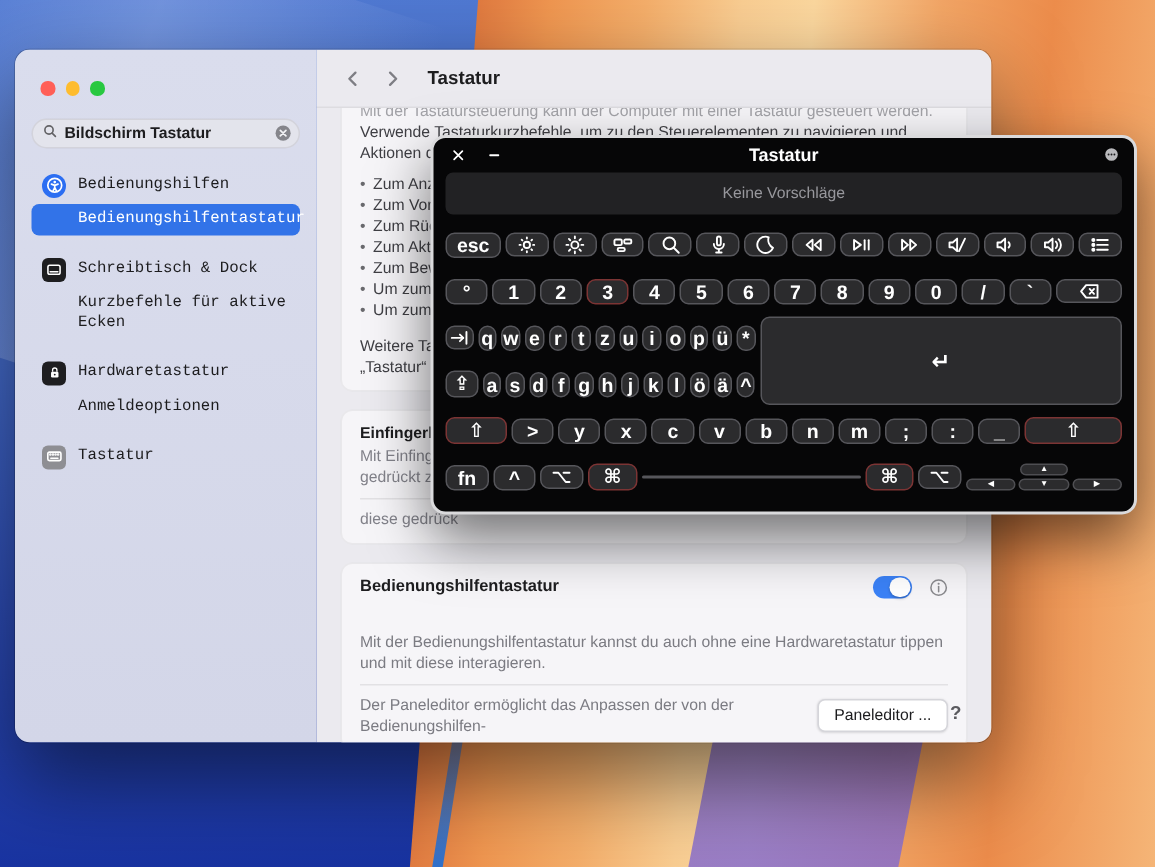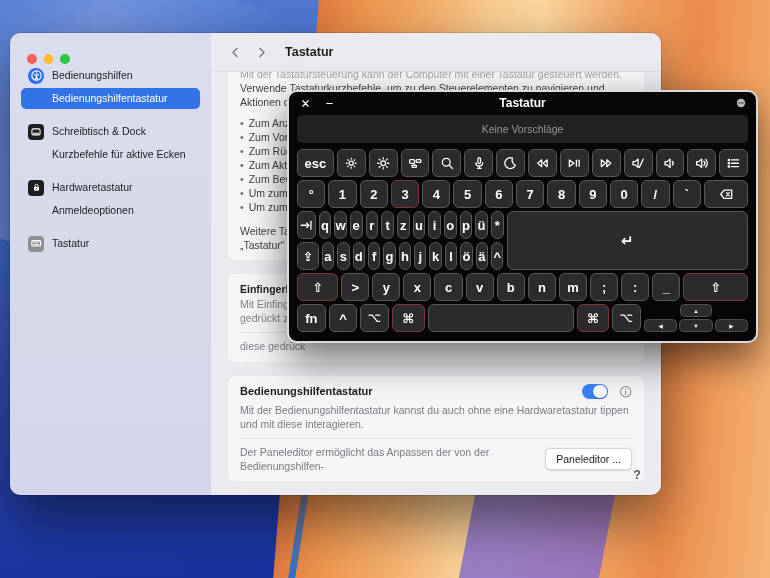--- a/index.html
+++ b/index.html
@@ -23,21 +23,21 @@
   .sidebar{width:201px;flex:none;background:linear-gradient(180deg,#dadded 0%,#d3d6e8 100%);
        padding:0 11px;box-sizing:border-box;position:relative;}
   .lights{display:flex;gap:7px;padding:21px 0 0 6px;}
   .light{width:9.5px;height:9.5px;border-radius:50%;}
   .light.red{background:#ff5f57;}.light.yellow{background:#febc2e;}.light.green{background:#28c840;}
   .search{margin-top:15px;height:20px;background:#e3e4ec;border:.5px solid rgba(0,0,0,.07);
        border-radius:10px;display:flex;align-items:center;padding:0 5px 0 6px;gap:4px;box-sizing:border-box;}
   .search svg{flex:none;}
   .search input{flex:1;min-width:0;border:none;background:transparent;outline:none;
        font:600 10.5px "Liberation Sans","DejaVu Sans",sans-serif;color:#1d1d1f;padding:0;}
-  .side-list{display:flex;flex-direction:column;}
+  .side-list{margin-top:13px;display:flex;flex-direction:column;font-family:Liberation Mono, monospace;}
   .side-item{display:flex;align-items:center;gap:8px;padding:4px 7px;border-radius:5px;
        font-size:10.5px;color:#1c1c1e;cursor:default;}
   .side-item.indent{padding-left:31px;}
   .side-item.gap{margin-top:11px;}
   .side-item.selected{background:#3273e8;color:#fff;}
   .side-icon{width:16px;height:16px;border-radius:4px;flex:none;display:flex;align-items:center;justify-content:center;}
   .side-icon[data-name="accessibility-icon"]{background:#2c6ef2;border-radius:50%;}
   .side-icon[data-name="desktop-dock-icon"]{background:#1e1e20;}
   .side-icon[data-name="lock-icon"]{background:#1e1e20;}
   .side-icon[data-name="keyboard-icon"]{background:#8e8e93;}
@@ -61,39 +61,39 @@
   .sec-desc{color:#82828a;line-height:13.5px;margin-top:2px;}
   .divider{height:1px;background:rgba(0,0,0,.08);margin:7px 0;}
   .card3-row1{display:flex;align-items:center;}
   .card3-title{font-weight:600;font-size:11px;color:#1d1d1f;flex:1;}
   .toggle{width:26px;height:15.5px;border-radius:8px;background:#c7c7cc;position:relative;flex:none;}
   .toggle.on{background:#3b82f7;}
   .toggle .knob{position:absolute;top:1px;width:13.5px;height:13.5px;border-radius:50%;background:#fff;
        box-shadow:0 1px 2px rgba(0,0,0,.25);left:1px;}
   .toggle.on .knob{left:auto;right:1px;}
   .info{margin-left:11px;flex:none;display:flex;}
-  .desc{color:#7b7b82;line-height:13.5px;margin-top:5px;}
+  .desc{color:#7b7b82;line-height:13.5px;margin-top:23px;}
   .panel-row{display:flex;align-items:flex-start;gap:12px;}
   .panel-text{flex:1;color:#7b7b82;line-height:13.5px;}
   .btn{flex:none;background:#ffffff;border:1px solid #d5d5da;border-radius:5px;padding:3px 10px;
        font-size:10.5px;color:#1d1d1f;box-shadow:0 .5px 1.5px rgba(0,0,0,.12);margin-top:2px;cursor:default;}
   .help{position:absolute;right:20px;bottom:13px;font-size:12.5px;font-weight:700;color:#5b5b60;}
 
   
   .kb{position:absolute;left:287px;top:90px;width:471px;height:253px;box-sizing:border-box;
       background:#060607;border:2px solid #dadadc;border-radius:10px;
       box-shadow:0 16px 38px rgba(0,0,0,.55);overflow:hidden;}
   .kb-titlebar{height:22px;position:relative;display:flex;align-items:center;padding:0 9px;gap:10px;}
   .kb-title{position:absolute;left:0;right:0;text-align:center;font-size:12px;font-weight:700;color:#fff;pointer-events:none;}
   .kb-tb-btn{display:flex;align-items:center;justify-content:center;width:14px;height:14px;z-index:1;}
   .kb-more{margin-left:auto;z-index:1;display:flex;}
   .kb-suggest{margin:1px 8px 0;height:28px;background:#222224;border-radius:5px;
       display:flex;align-items:center;justify-content:center;font-size:10.5px;color:#97979c;}
   .kb-keys{padding:6px 8px 0;display:flex;flex-direction:column;gap:3px;}
-  .krow{display:flex;gap:3px;height:28px;}
+  .krow{display:flex;gap:3px;height:28px;align-items:center;}
   .kb-mid{display:flex;gap:3px;height:59px;}
   .kb-midrows{flex:1;display:flex;flex-direction:column;gap:3px;min-width:0;}
   .key{flex:1 1 0;min-width:0;background:#2b2b2d;border:1.5px solid #56565b;border-radius:6px;
       display:flex;align-items:center;justify-content:center;color:#fff;
       font-size:13px;font-weight:600;box-sizing:border-box;}
   .key.red{border-color:#7c3434;}
   .key svg{width:14.5px;height:14.5px;}
   .key.return{flex:0 0 35px;font-size:15px;}
   .arrow-cluster{flex:0 0 104px;display:flex;flex-direction:column;gap:2px;}
   .arow{display:flex;gap:2px;flex:1;justify-content:center;}
@@ -110,20 +110,33 @@
   <div class="wall-edge" data-name="wallpaper-blue-edge"></div>
   <div class="wall-purple" data-name="wallpaper-purple-band"></div>
 </div>
 
 <div class="win" data-name="system-settings-window">
   <div class="sidebar" data-name="sidebar">
     <div class="lights" data-name="window-controls">
       <div class="light red" data-name="close-window-button"></div>
       <div class="light yellow" data-name="minimize-window-button"></div>
       <div class="light green" data-name="zoom-window-button"></div>
+    </div>
+    <div class="search" data-name="sidebar-search-field">
+      <span data-name="search-icon"><svg viewBox="0 0 16 16" width="11" height="11" fill="none" stroke="#636366" stroke-width="1.6" stroke-linecap="round">
+            <circle cx="6.8" cy="6.8" r="4"></circle>
+            <line x1="9.8" y1="9.8" x2="13" y2="13"></line>
+          </svg></span>
+      <input data-name="search-input" value="Bildschirm Tastatur" style="">
+      <span data-name="clear-search-icon" style="display:flex;">
+          <svg viewBox="0 0 16 16" width="11.5" height="11.5">
+            <circle cx="8" cy="8" r="7" fill="#85858b"></circle>
+            <path d="M5.4 5.4 L10.6 10.6 M10.6 5.4 L5.4 10.6" stroke="#f2f2f4" stroke-width="1.6" stroke-linecap="round"></path>
+          </svg>
+        </span>
     </div>
     <div class="side-list" id="side-list" data-name="sidebar-list">
         <div class="side-item" data-name="sidebar-item-bedienungshilfen">
           <div class="side-icon" data-name="accessibility-icon">
             <svg viewBox="0 0 16 16" fill="none" stroke="#fff" stroke-width="1.4" stroke-linecap="round" stroke-linejoin="round" width="13" height="13">
               <circle cx="8" cy="8" r="5.7"></circle>
               <circle cx="8" cy="5.4" r="1.1" fill="#fff" stroke="none"></circle>
               <path d="M5.3 7.1 L8 8.1 L10.7 7.1 M8 8.1 V10 M8 10 L6.6 12.7 M8 10 L9.4 12.7"></path>
             </svg>
           </div>

